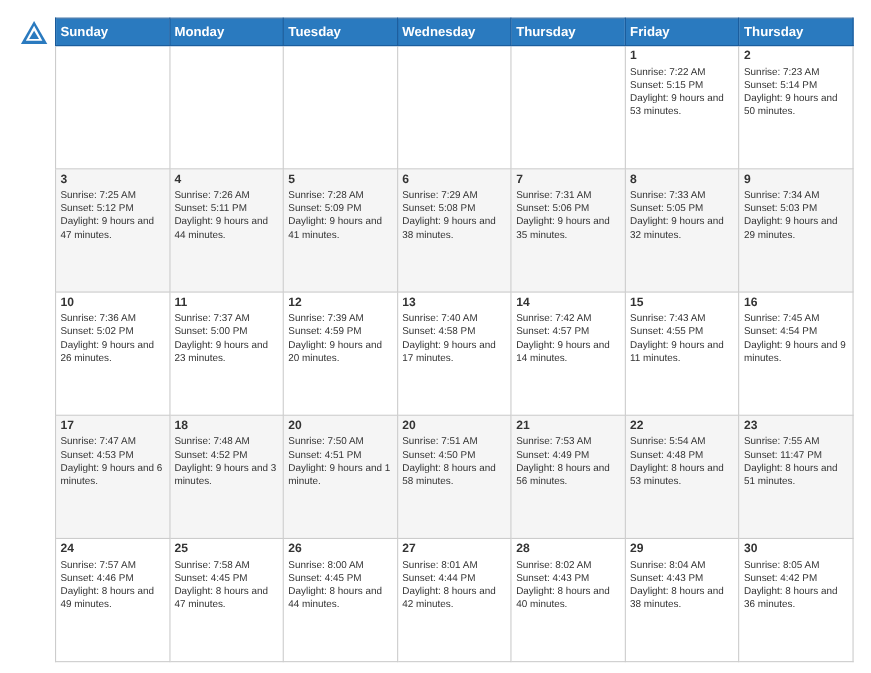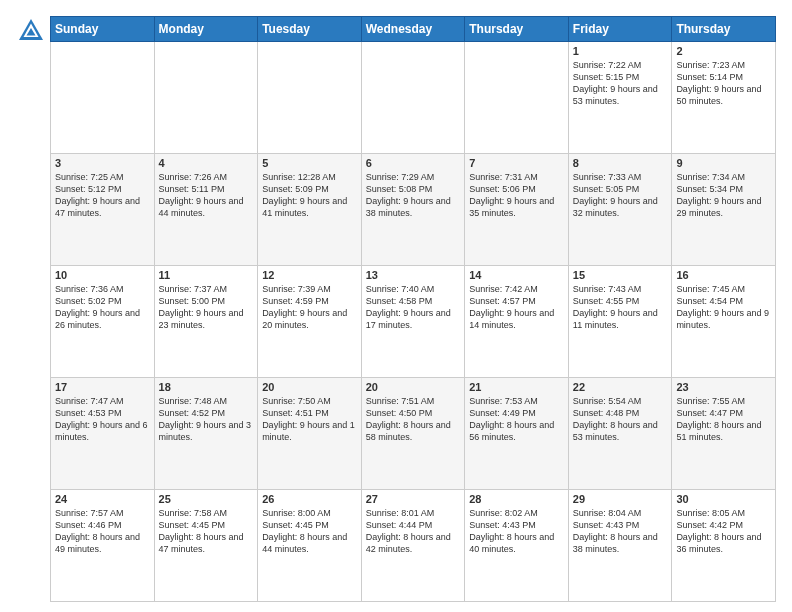--- a/index.html
+++ b/index.html
@@ -156,21 +156,21 @@
 Daylight: 9 hours and 47 minutes.</div>
           </td>
           <td>
             <span class="day-num">4</span>
             <div class="day-info">Sunrise: 7:26 AM
 Sunset: 5:11 PM
 Daylight: 9 hours and 44 minutes.</div>
           </td>
           <td>
             <span class="day-num">5</span>
-            <div class="day-info">Sunrise: 12:28 AM
+            <div class="day-info">Sunrise: 7:28 AM
 Sunset: 5:09 PM
 Daylight: 9 hours and 41 minutes.</div>
           </td>
           <td>
             <span class="day-num">6</span>
             <div class="day-info">Sunrise: 7:29 AM
 Sunset: 5:08 PM
 Daylight: 9 hours and 38 minutes.</div>
           </td>
           <td>
@@ -181,21 +181,21 @@
           </td>
           <td>
             <span class="day-num">8</span>
             <div class="day-info">Sunrise: 7:33 AM
 Sunset: 5:05 PM
 Daylight: 9 hours and 32 minutes.</div>
           </td>
           <td>
             <span class="day-num">9</span>
             <div class="day-info">Sunrise: 7:34 AM
-Sunset: 5:34 PM
+Sunset: 5:03 PM
 Daylight: 9 hours and 29 minutes.</div>
           </td>
         </tr>
         <tr>
           <td>
             <span class="day-num">10</span>
             <div class="day-info">Sunrise: 7:36 AM
 Sunset: 5:02 PM
 Daylight: 9 hours and 26 minutes.</div>
           </td>
@@ -269,21 +269,21 @@
           </td>
           <td>
             <span class="day-num">22</span>
             <div class="day-info">Sunrise: 5:54 AM
 Sunset: 4:48 PM
 Daylight: 8 hours and 53 minutes.</div>
           </td>
           <td>
             <span class="day-num">23</span>
             <div class="day-info">Sunrise: 7:55 AM
-Sunset: 4:47 PM
+Sunset: 11:47 PM
 Daylight: 8 hours and 51 minutes.</div>
           </td>
         </tr>
         <tr>
           <td>
             <span class="day-num">24</span>
             <div class="day-info">Sunrise: 7:57 AM
 Sunset: 4:46 PM
 Daylight: 8 hours and 49 minutes.</div>
           </td>

